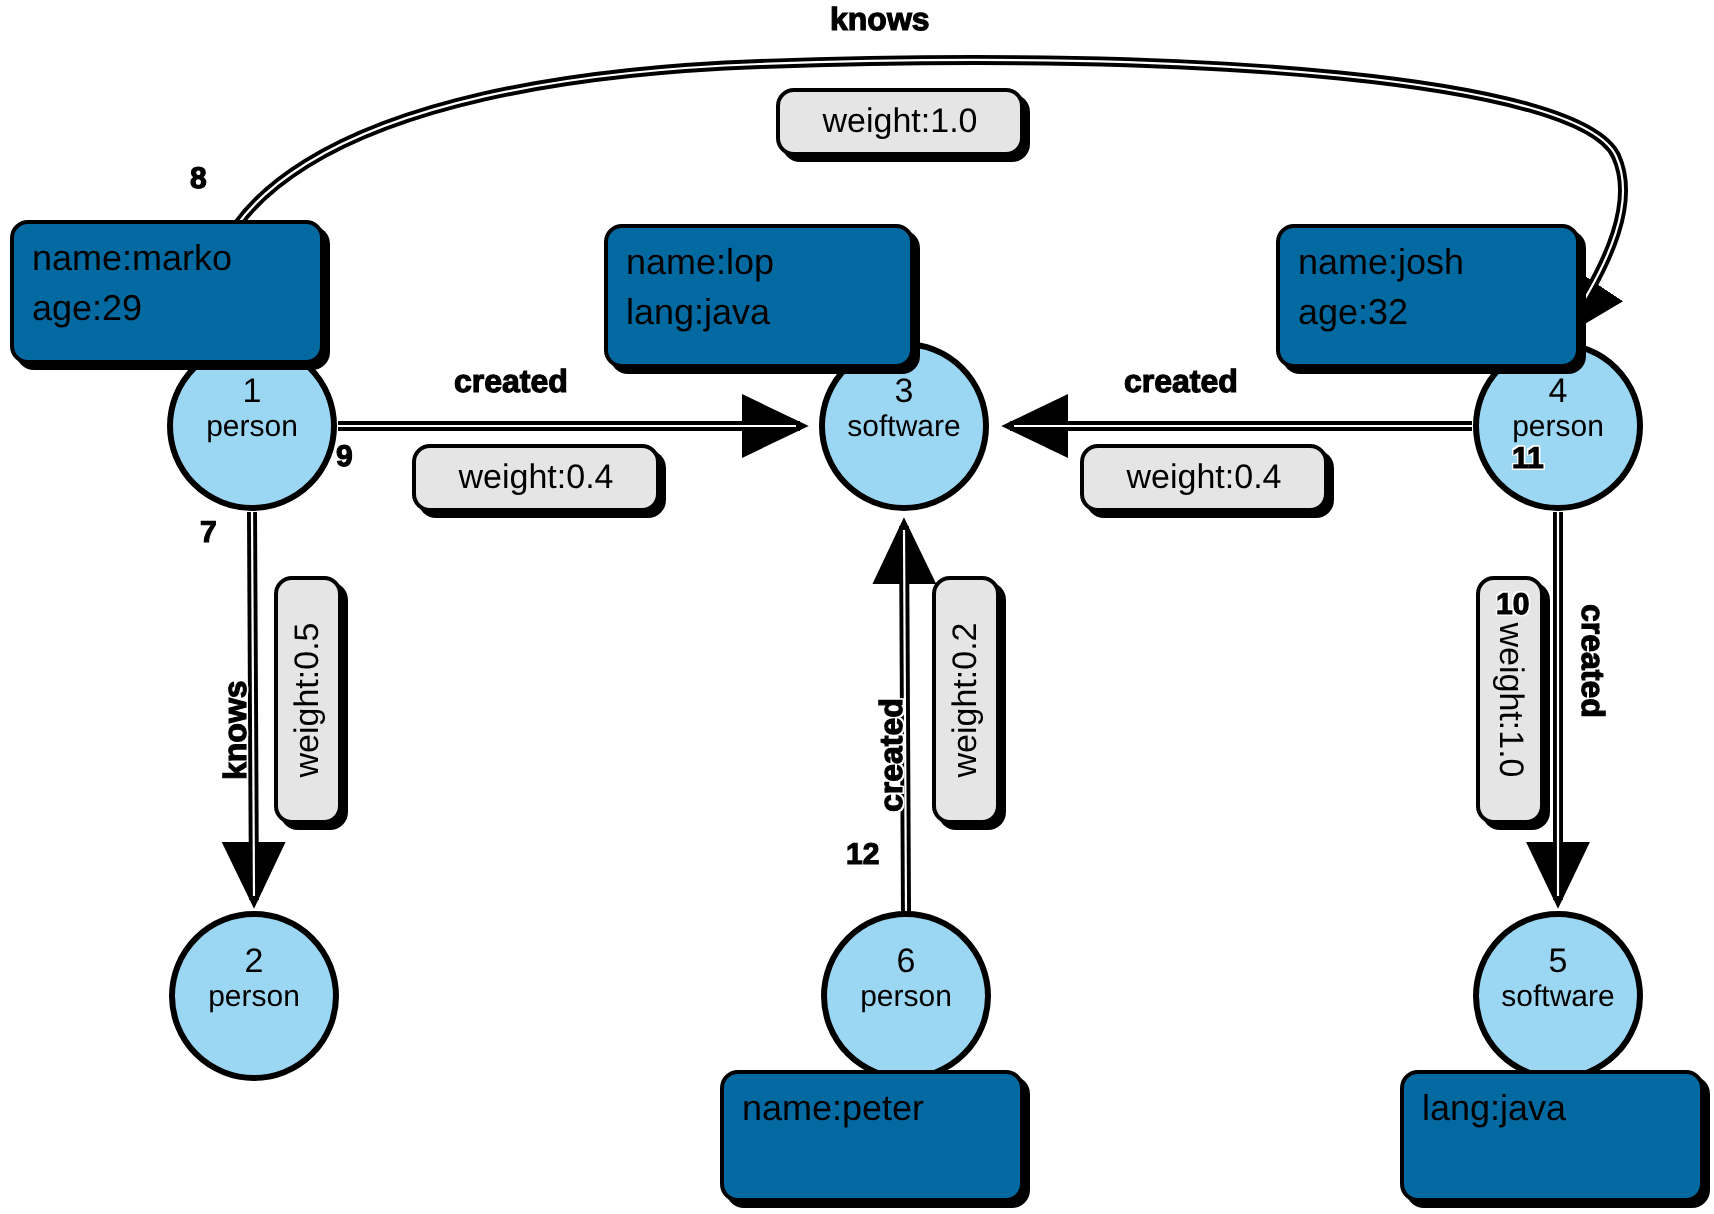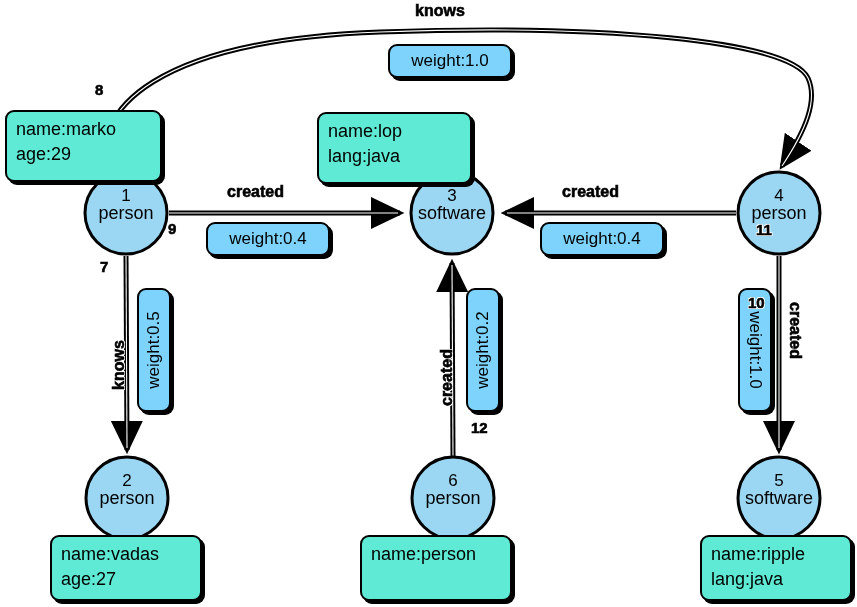--- a/index.html
+++ b/index.html
@@ -5,30 +5,30 @@
   html,body{margin:0;padding:0;background:#ffffff;}
   body{font-family:"Liberation Sans",sans-serif;}
   #stage{position:relative;width:857px;height:607px;background:#ffffff;overflow:hidden;}
   svg#graph{position:absolute;left:0;top:0;width:857px;height:607px;}
 
   .node-label{
     position:absolute;text-align:center;color:#000;
     font-family:"Liberation Sans",sans-serif;pointer-events:none;
   }
   .node-id{font-size:17px;line-height:19px;}
-  .node-type{font-size:18px;line-height:17px;}
+  .node-type{font-size:15px;line-height:17px;}
 
   .propbox{
-    position:absolute;background:#5eead4;border:2px solid #000;border-radius:9px;
+    position:absolute;background:#0369a1;border:2px solid #000;border-radius:9px;
     box-shadow:3px 3px 0 -1px #000, 3px 3px 0 0 #000;
     padding:5px 9px 6px 9px;box-sizing:border-box;
     font-size:18px;line-height:25px;color:#000;white-space:nowrap;
   }
   .weightbox{
-    position:absolute;background:#7dd3fc;border:2px solid #000;border-radius:9px;
+    position:absolute;background:#e5e5e5;border:2px solid #000;border-radius:9px;
     box-shadow:3px 3px 0 -1px #000, 3px 3px 0 0 #000;
     box-sizing:border-box;font-size:17px;color:#000;white-space:nowrap;
     display:flex;align-items:center;justify-content:center;
   }
   .weightbox.vert-cw   > span{transform:rotate(90deg);display:block;}
   .weightbox.vert-ccw  > span{transform:rotate(-90deg);display:block;}
 
   .edgelabel{
     position:absolute;color:#000;white-space:nowrap;
     font-size:16px;font-weight:bold;
@@ -112,33 +112,32 @@
   </div>
   <div class="node-label" style="left:413px;top:471px;width:80px;">
     <div class="node-id">6</div>
     <div class="node-type">person</div>
   </div>
 
   <div class="propbox" style="left:5px;top:110px;width:157px;height:72px;">
     <div>name:marko</div>
     <div>age:29</div>
   </div>
-  <div class="propbox" style="left:317px;top:112px;width:155px;height:72px;">
+  <div class="propbox" style="left:302px;top:112px;width:155px;height:72px;">
     <div>name:lop</div>
     <div>lang:java</div>
   </div>
-  <div class="propbox" style="left:50px;top:535px;width:152px;height:66px;">
-    <div>name:vadas</div>
-    <div>age:27</div>
+  <div class="propbox" style="left:638px;top:112px;width:152px;height:72px;">
+    <div>name:josh</div>
+    <div>age:32</div>
   </div>
   <div class="propbox" style="left:360px;top:535px;width:152px;height:66px;">
-    <div>name:person</div>
+    <div>name:peter</div>
   </div>
   <div class="propbox" style="left:700px;top:535px;width:152px;height:66px;">
-    <div>name:ripple</div>
     <div>lang:java</div>
   </div>
 
   <div class="weightbox" style="left:388px;top:44px;width:124px;height:34px;">
     <span>weight:1.0</span>
   </div>
   <div class="weightbox" style="left:206px;top:222px;width:124px;height:34px;">
     <span>weight:0.4</span>
   </div>
   <div class="weightbox" style="left:540px;top:222px;width:124px;height:34px;">
@@ -159,15 +158,15 @@
   <div class="edgelabel" style="left:562px;top:183px;">created</div>
   <div class="edgelabel rot-ccw" style="left:110px;top:390px;transform:rotate(-90deg);">knows</div>
   <div class="edgelabel rot-ccw" style="left:438px;top:406px;transform:rotate(-90deg);">created</div>
   <div class="edgelabel rot-cw" style="left:804px;top:302px;transform:rotate(90deg);">created</div>
 
   <div class="edgeid" style="left:95px;top:81px;">8</div>
   <div class="edgeid" style="left:168px;top:220px;">9</div>
   <div class="edgeid" style="left:100px;top:258px;">7</div>
   <div class="edgeid" style="left:708px;top:221px;margin-left:48px;">11</div>
   <div class="edgeid" style="left:748px;top:258px;margin-top:36px;">10</div>
-  <div class="edgeid" style="left:423px;top:419px;margin-left:48px;">12</div>
+  <div class="edgeid" style="left:423px;top:419px;">12</div>
 
 </div>
 
 </body></html>

